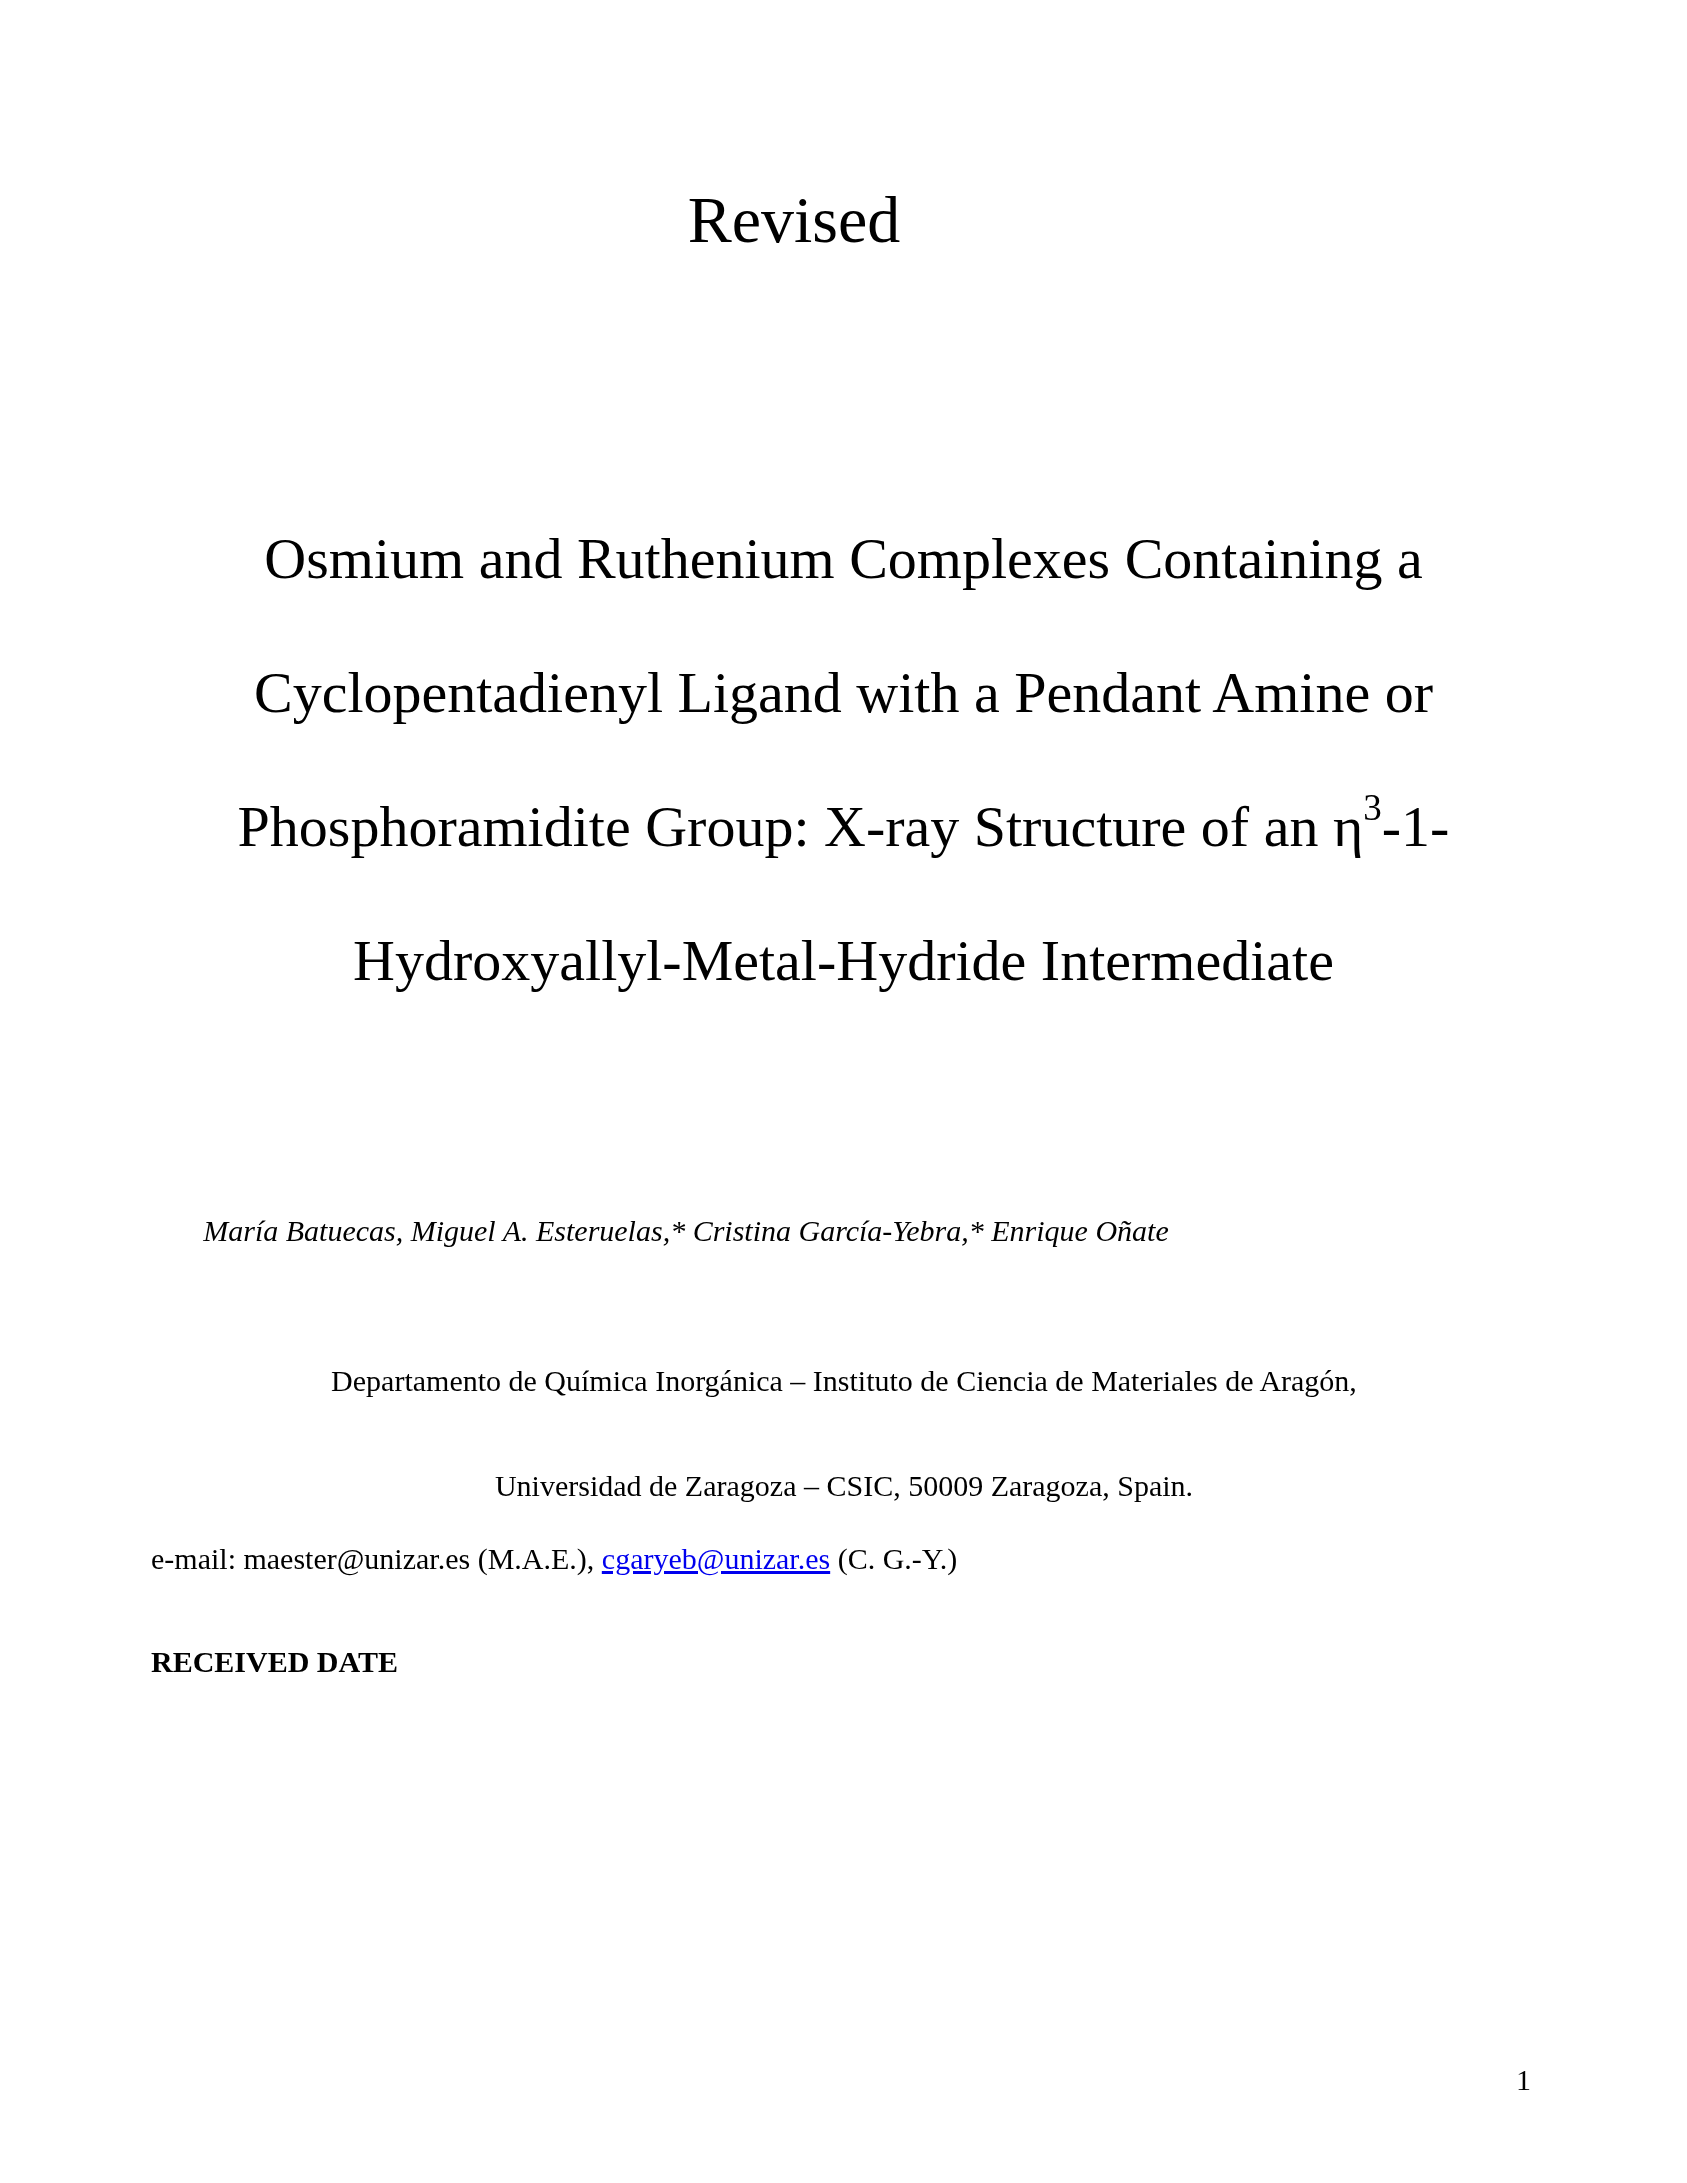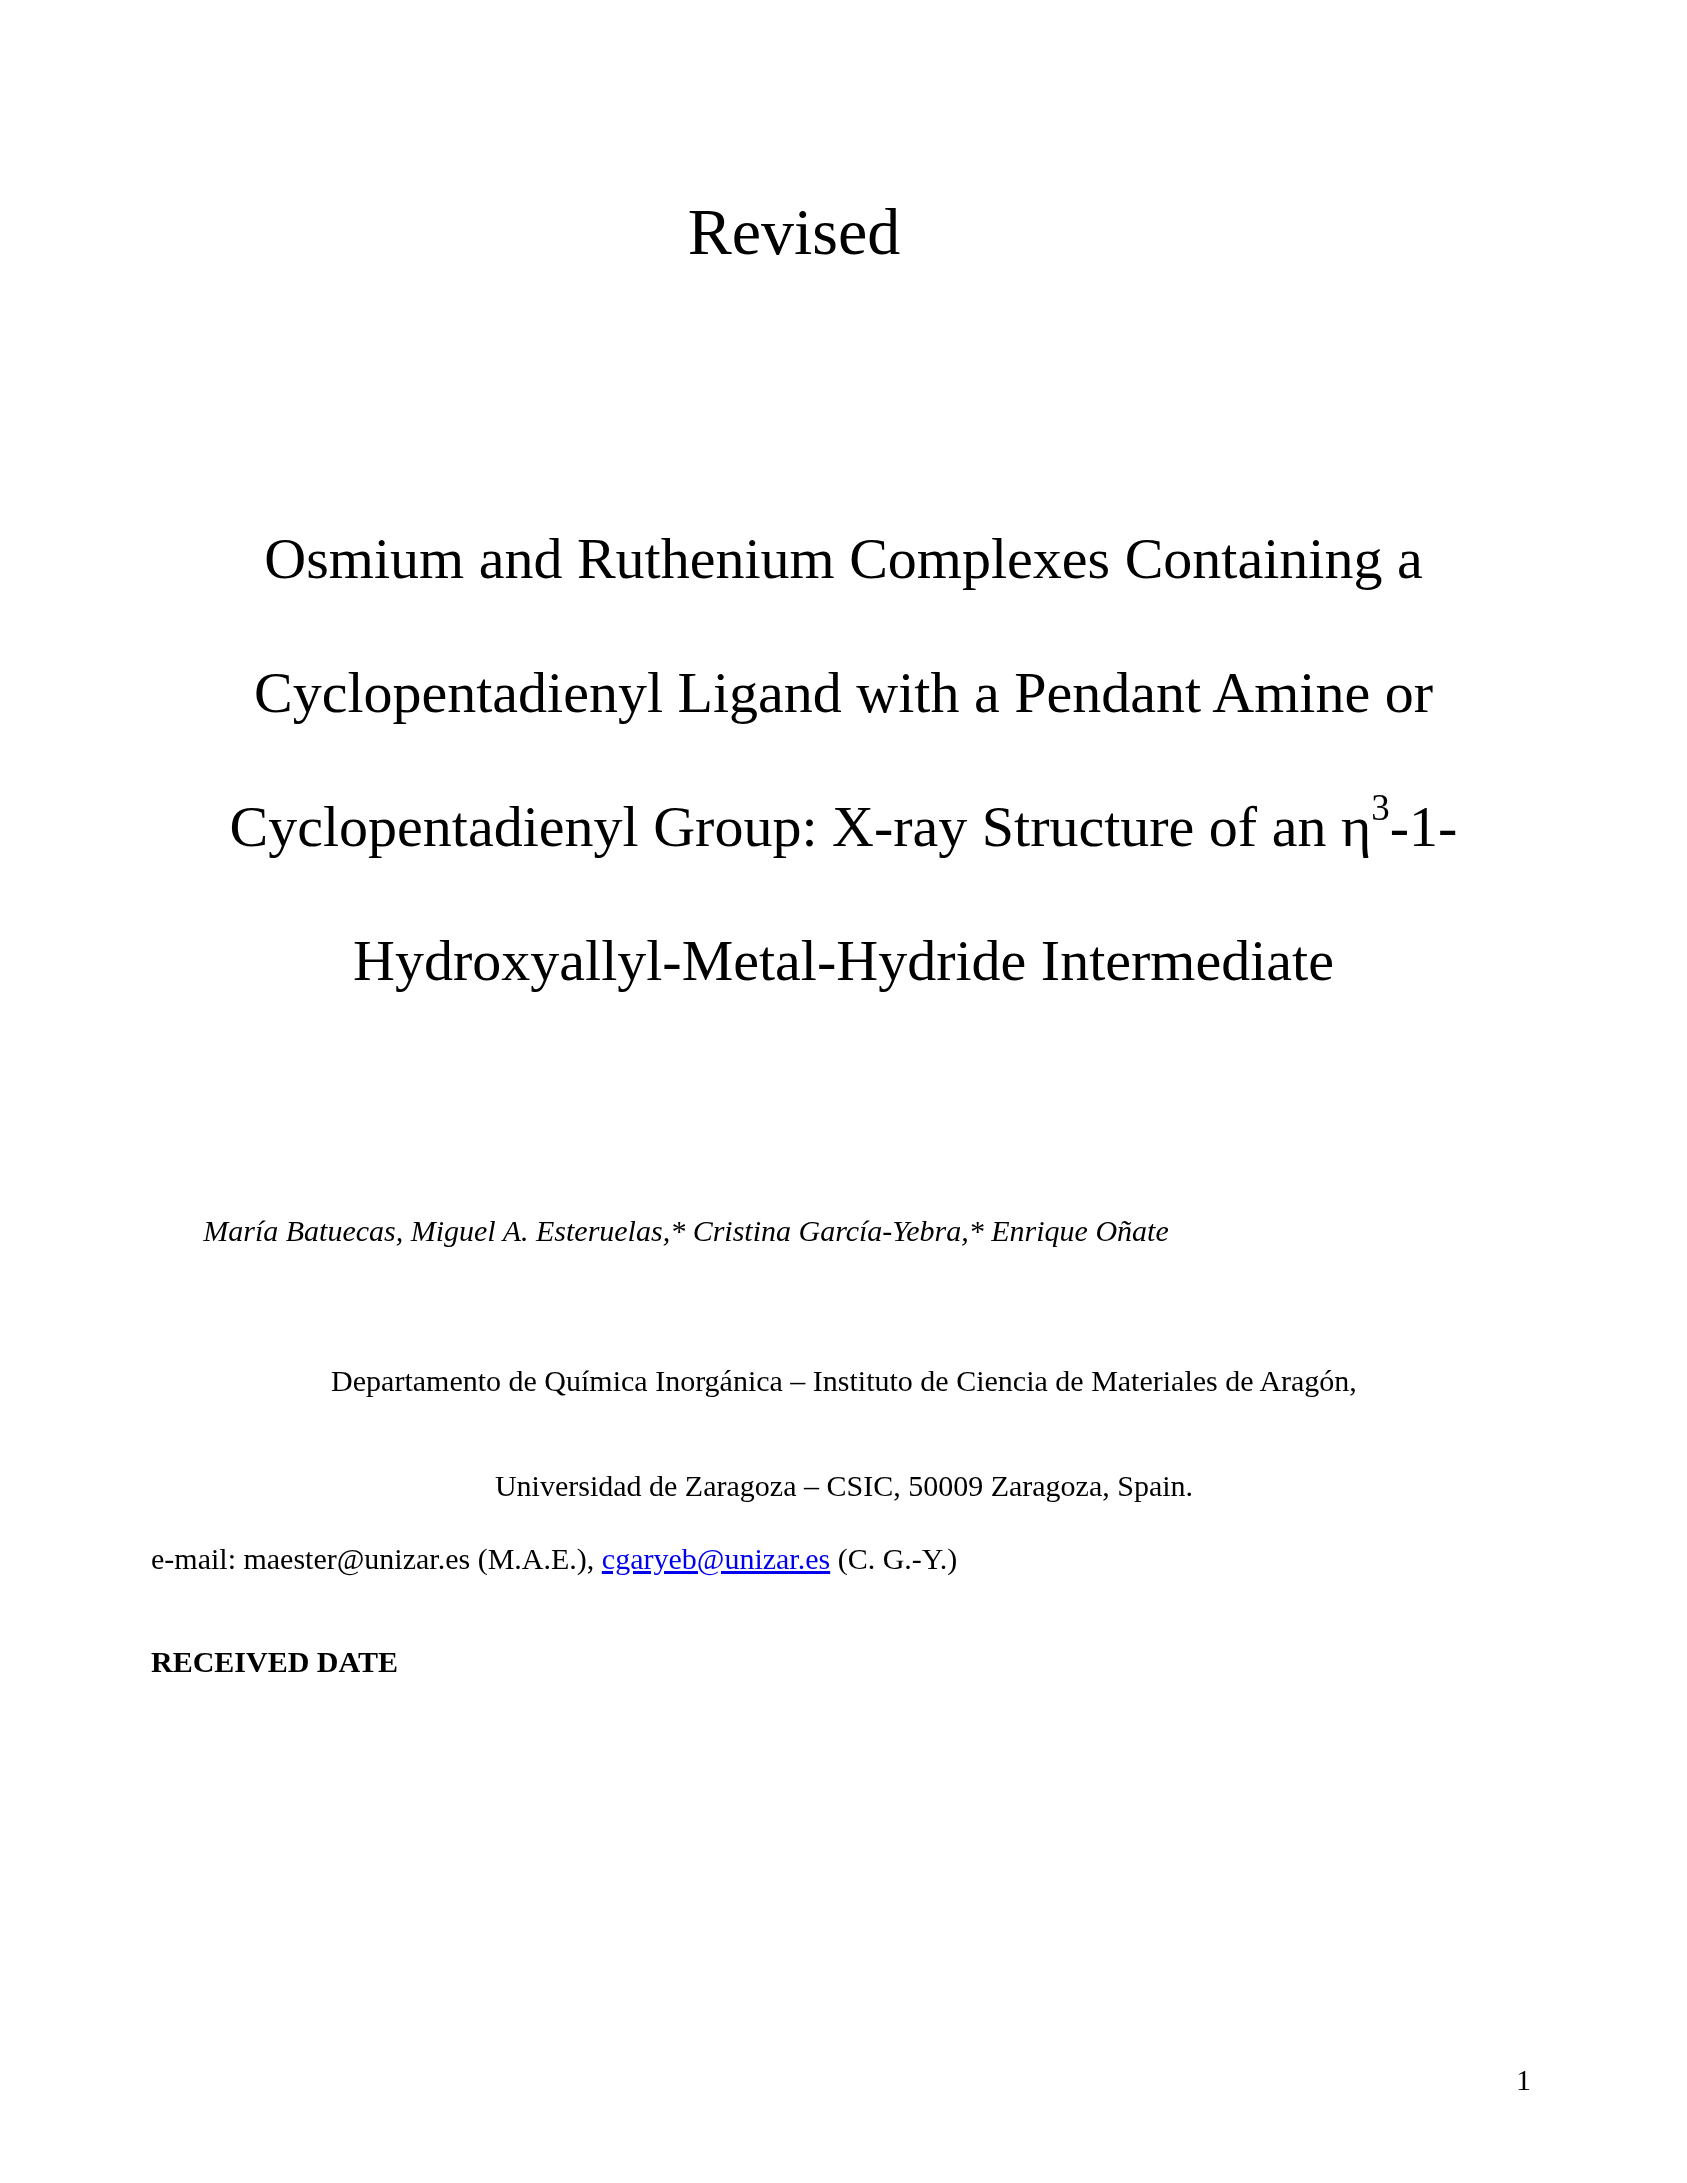--- a/index.html
+++ b/index.html
@@ -10,21 +10,21 @@
   body {
     width: 1688px;
     height: 2183px;
     position: relative;
     overflow: hidden;
     font-family: "Liberation Serif", "DejaVu Serif", serif;
     color: #000000;
   }
   .status-label {
     position: absolute;
-    top: 192px;
+    top: 180px;
     left: 0;
     width: 1588px;
     text-align: center;
     font-size: 66px;
     line-height: 79px;
   }
   .title-block {
     position: absolute;
     top: 492px;
     left: 132px;
@@ -96,21 +96,21 @@
 </head>
 <body>
 
 <div>
 
   <div class="status-label">Revised</div>
 
   <div class="title-block">
     <div class="title-line">Osmium and Ruthenium Complexes Containing a</div>
     <div class="title-line">Cyclopentadienyl Ligand with a Pendant Amine or</div>
-    <div class="title-line"><span>Cyclopentadienyl Group: X-ray Structure of an η</span><sup>3</sup><span>-1-</span></div>
+    <div class="title-line"><span>Phosphoramidite Group: X-ray Structure of an η</span><sup>3</sup><span>-1-</span></div>
     <div class="title-line">Hydroxyallyl-Metal-Hydride Intermediate</div>
   </div>
 
   <div class="authors">María Batuecas, Miguel A. Esteruelas,* Cristina García-Yebra,* Enrique Oñate</div>
 
   <div class="affiliation aff1">Departamento de Química Inorgánica – Instituto de Ciencia de Materiales de Aragón,</div>
   <div class="affiliation aff2">Universidad de Zaragoza – CSIC, 50009 Zaragoza, Spain.</div>
 
   <div class="email-line"><span>e-mail: maester@unizar.es (M.A.E.), </span><a class="email-link">cgaryeb@unizar.es</a><span> (C. G.-Y.)</span></div>
 

